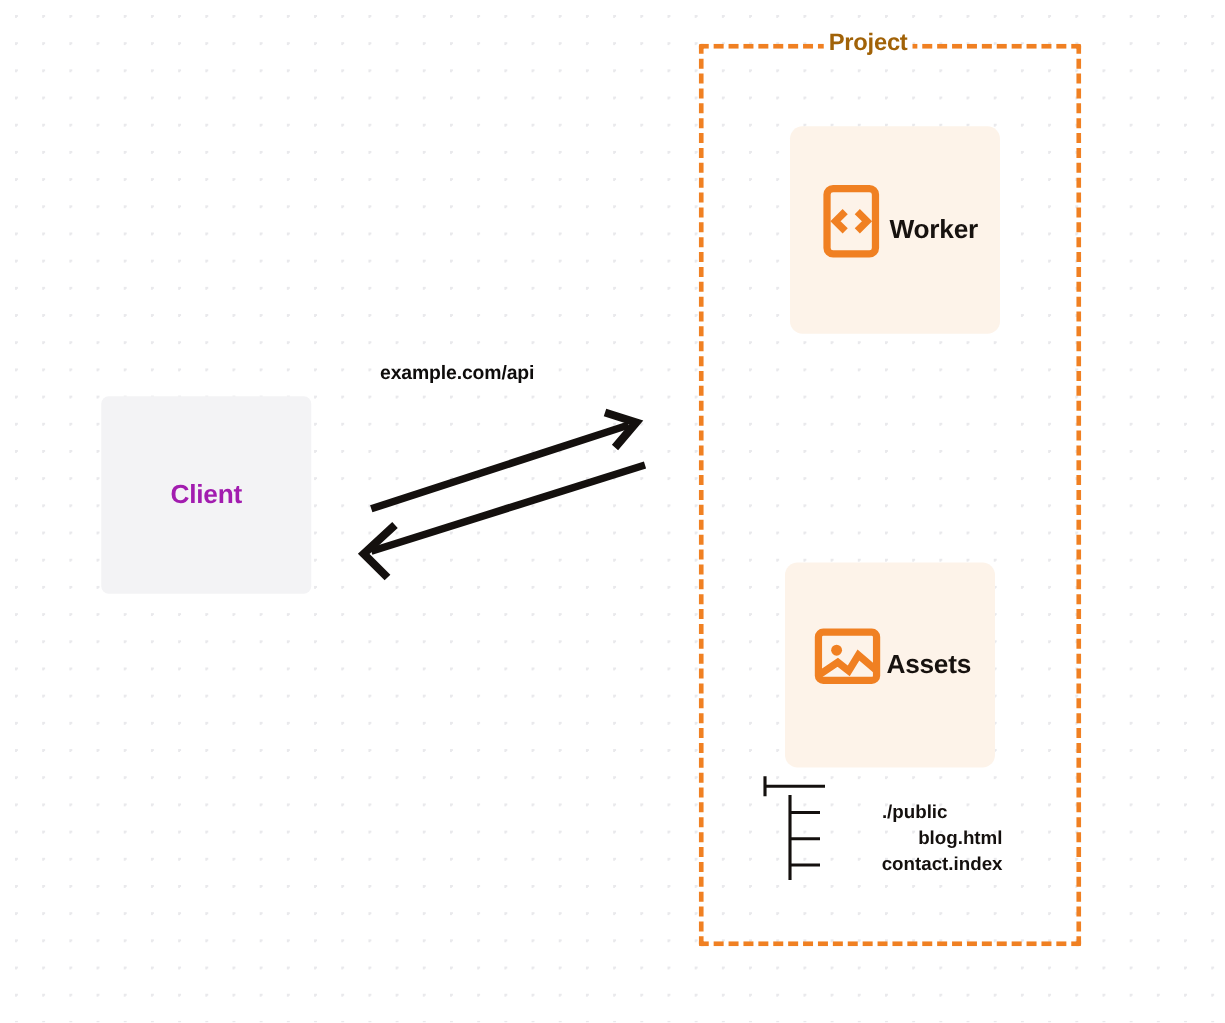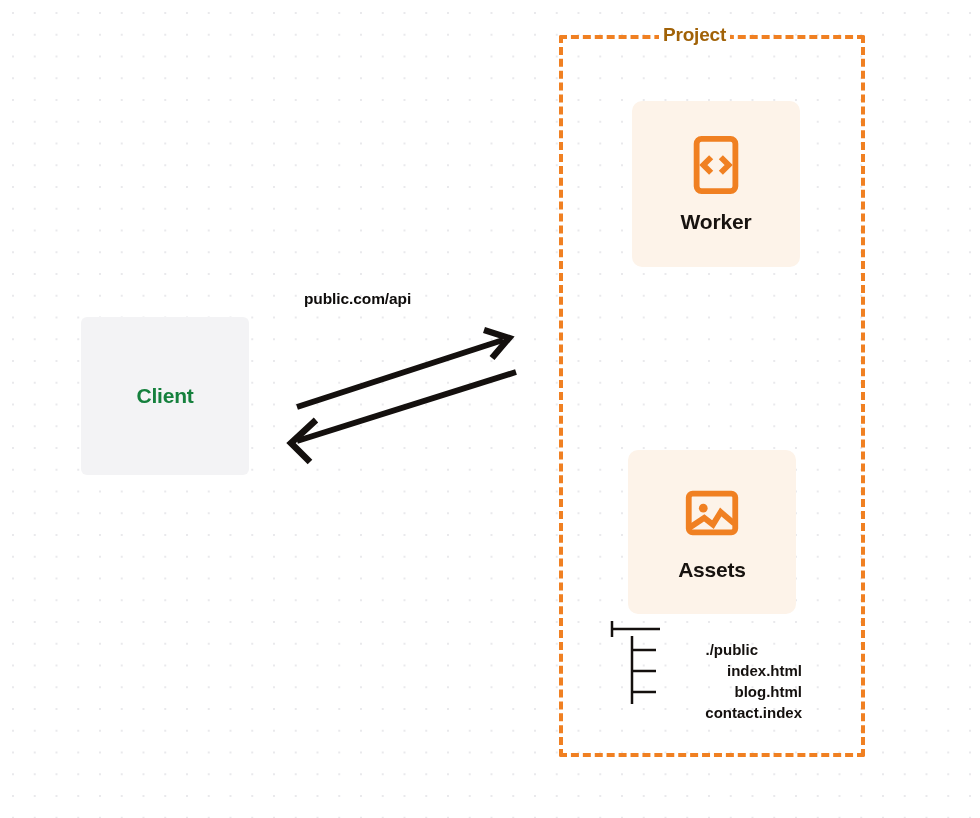--- a/index.html
+++ b/index.html
@@ -28,21 +28,21 @@
     height: 158px;
     background: #f3f3f5;
     border-radius: 6px;
     display: flex;
     align-items: center;
     justify-content: center;
   }
   .client-label {
     font-size: 21px;
     font-weight: bold;
-    color: #15803d;
+    color: #a21caf;
     letter-spacing: -0.2px;
   }
 
   
   .conn-label {
     position: absolute;
     left: 304px;
     top: 290px;
     font-size: 15.5px;
     font-weight: bold;
@@ -86,21 +86,21 @@
     letter-spacing: -0.2px;
     white-space: nowrap;
   }
 
   
   .card {
     position: absolute;
     background: #fdf3e9;
     border-radius: 10px;
     display: flex;
-    flex-direction: column;
+    flex-direction: row;
     align-items: center;
     justify-content: center;
   }
   .card-worker { left: 632px; top: 101px; width: 168px; height: 166px; }
   .card-assets { left: 628px; top: 450px; width: 168px; height: 164px; text-align: center; }
 
   .card-icon {
     width: 62px;
     height: 62px;
     display: block;
@@ -142,21 +142,21 @@
 </style>
 </head>
 <body>
 
 <div id="canvas">
 
   <div class="client-node">
     <span class="client-label">Client</span>
   </div>
 
-  <div class="conn-label">public.com/api</div>
+  <div class="conn-label">example.com/api</div>
 
   <svg class="arrows-svg" viewBox="0 0 980 818">
 
     <g>
       <line x1="297" y1="407" x2="503" y2="340" stroke="#14100e" stroke-width="6" stroke-linecap="butt"></line>
       <polyline points="484,330 509,338 492,358" fill="none" stroke="#14100e" stroke-width="6.5" stroke-linecap="butt" stroke-linejoin="miter"></polyline>
     </g>
 
     <g>
       <line x1="516" y1="372" x2="297" y2="441" stroke="#14100e" stroke-width="6" stroke-linecap="butt"></line>
@@ -194,23 +194,20 @@
       <line x1="28" y1="18" x2="28" y2="86" stroke="#14100e" stroke-width="2.5"></line>
 
       <line x1="28" y1="32" x2="52" y2="32" stroke="#14100e" stroke-width="2.5"></line>
       <line x1="28" y1="53" x2="52" y2="53" stroke="#14100e" stroke-width="2.5"></line>
       <line x1="28" y1="74" x2="52" y2="74" stroke="#14100e" stroke-width="2.5"></line>
     </svg>
     <div class="tree-row" style="padding-right:46px;">
       <span>./public</span>
     </div>
     <div class="tree-row">
-      <span>index.html</span>
-    </div>
-    <div class="tree-row">
       <span>blog.html</span>
     </div>
     <div class="tree-row">
       <span>contact.index</span>
     </div>
   </div>
 
 </div>
 
 </body></html>

